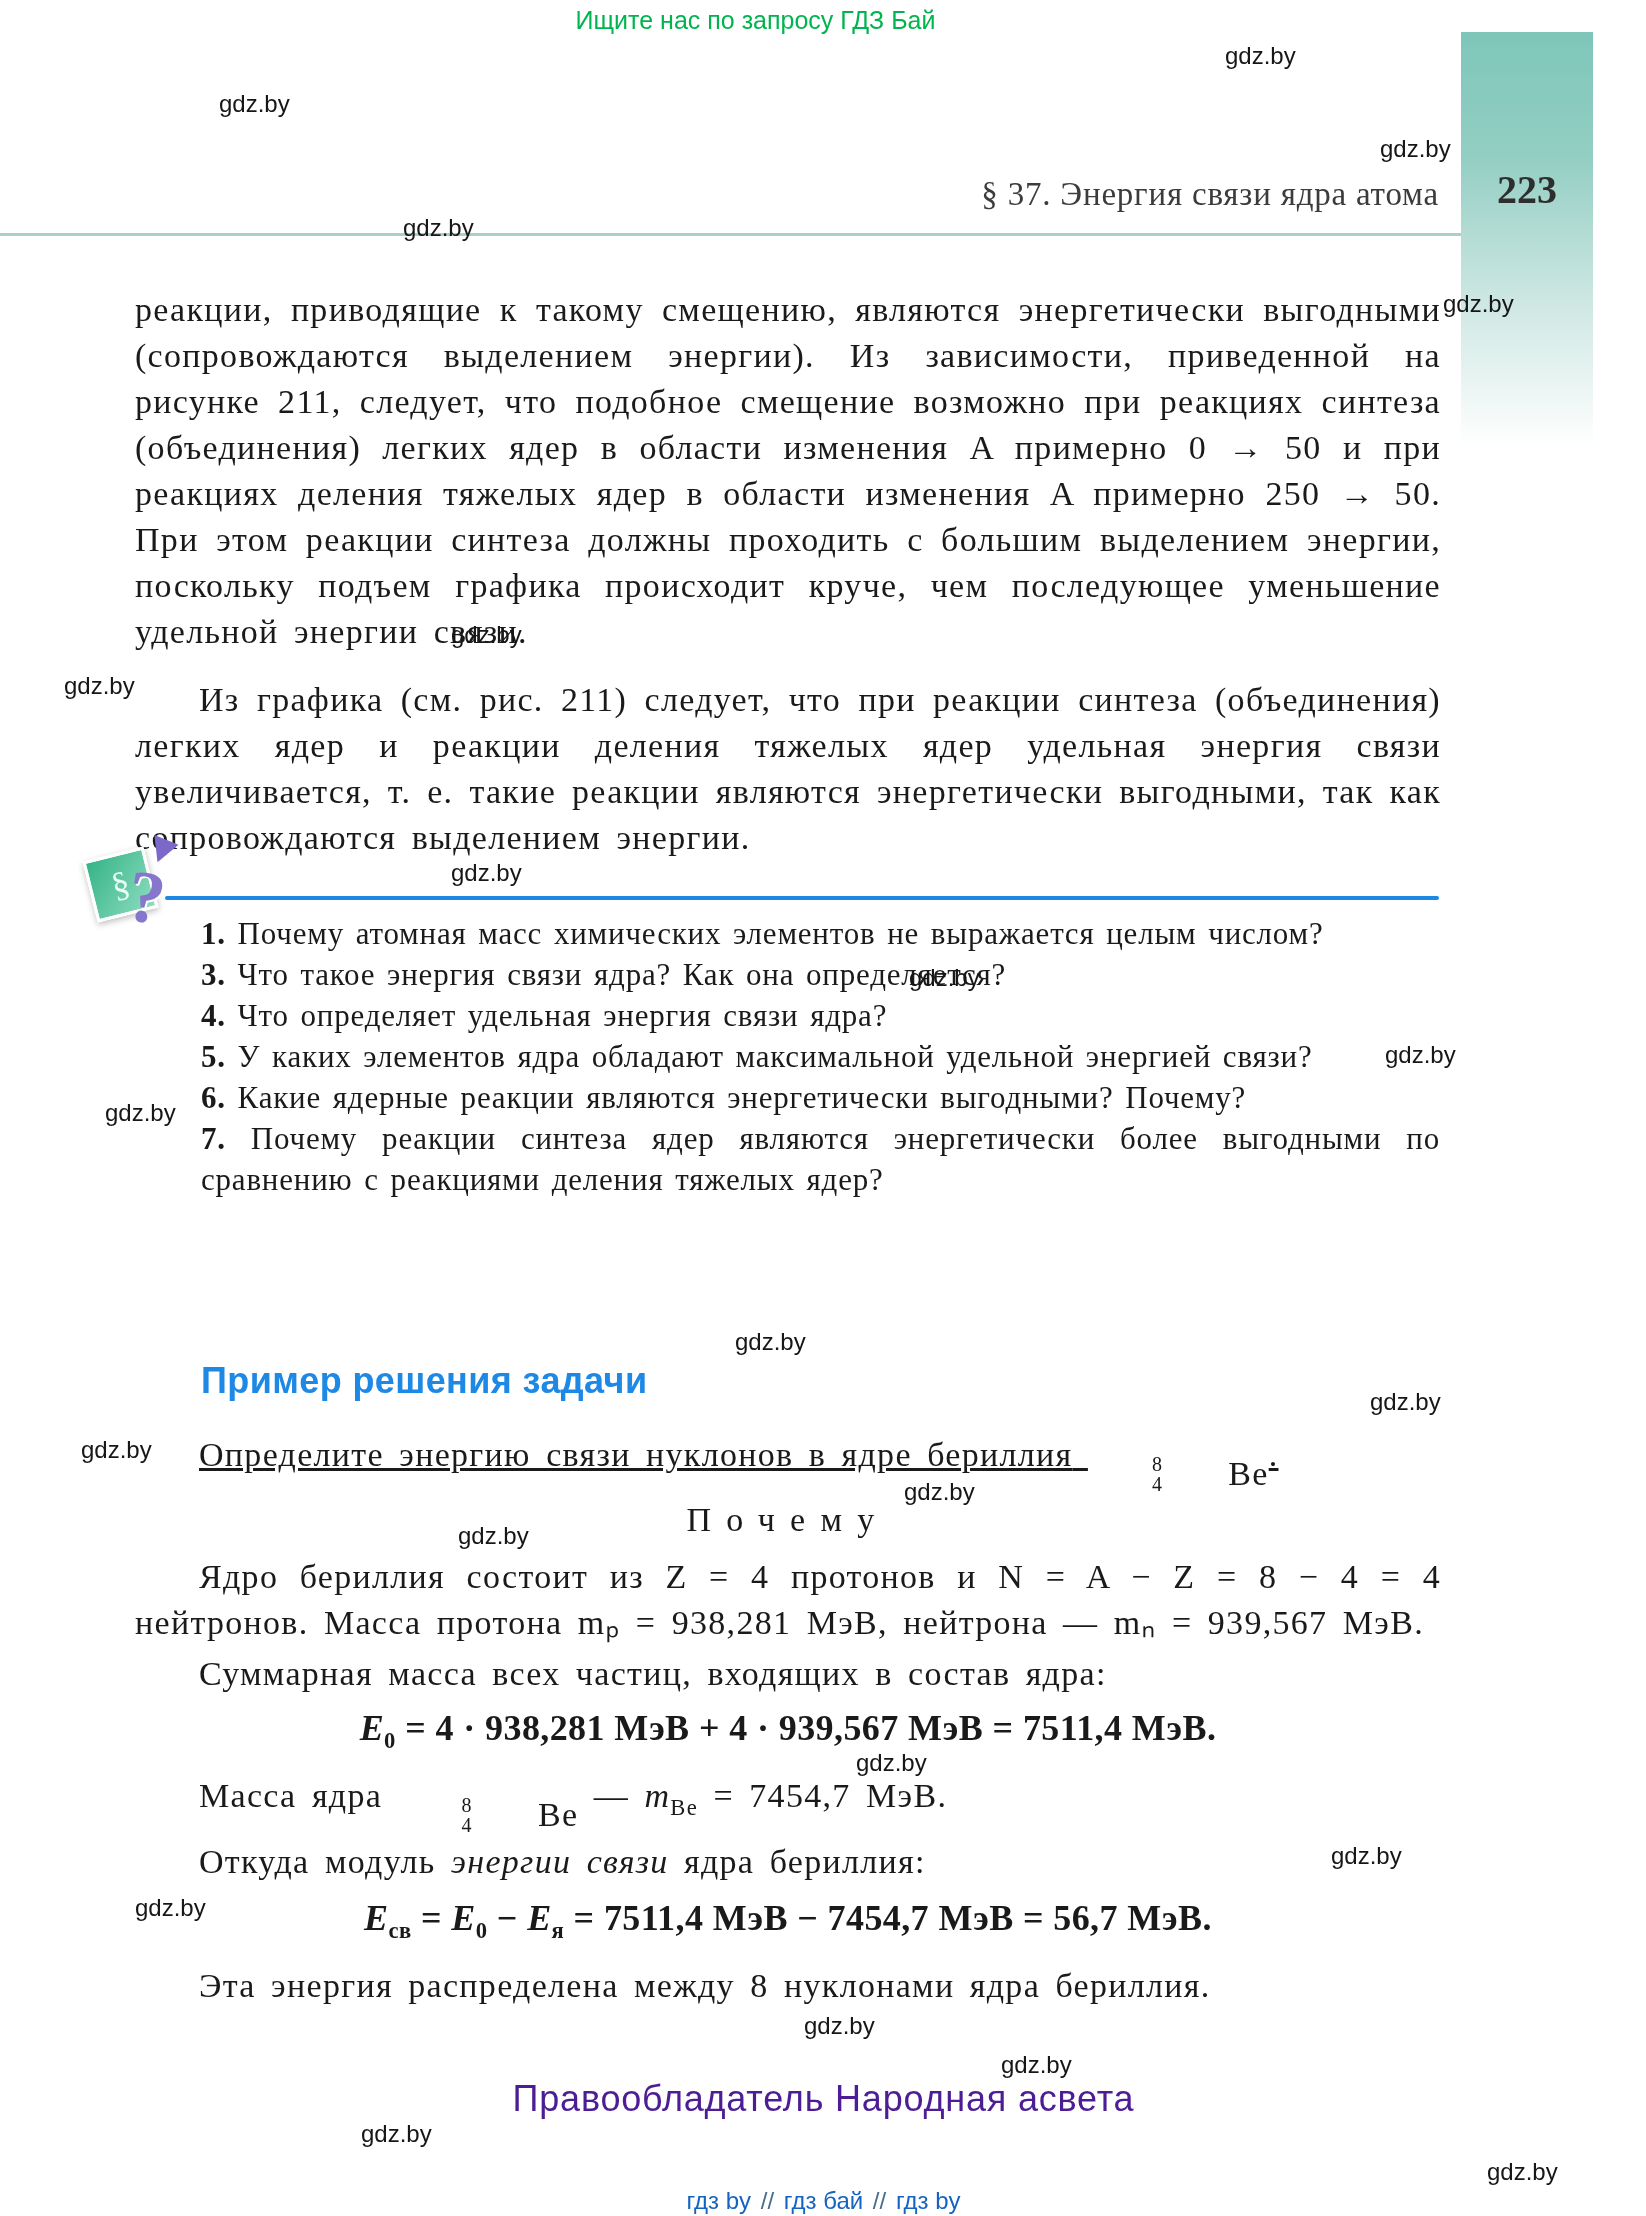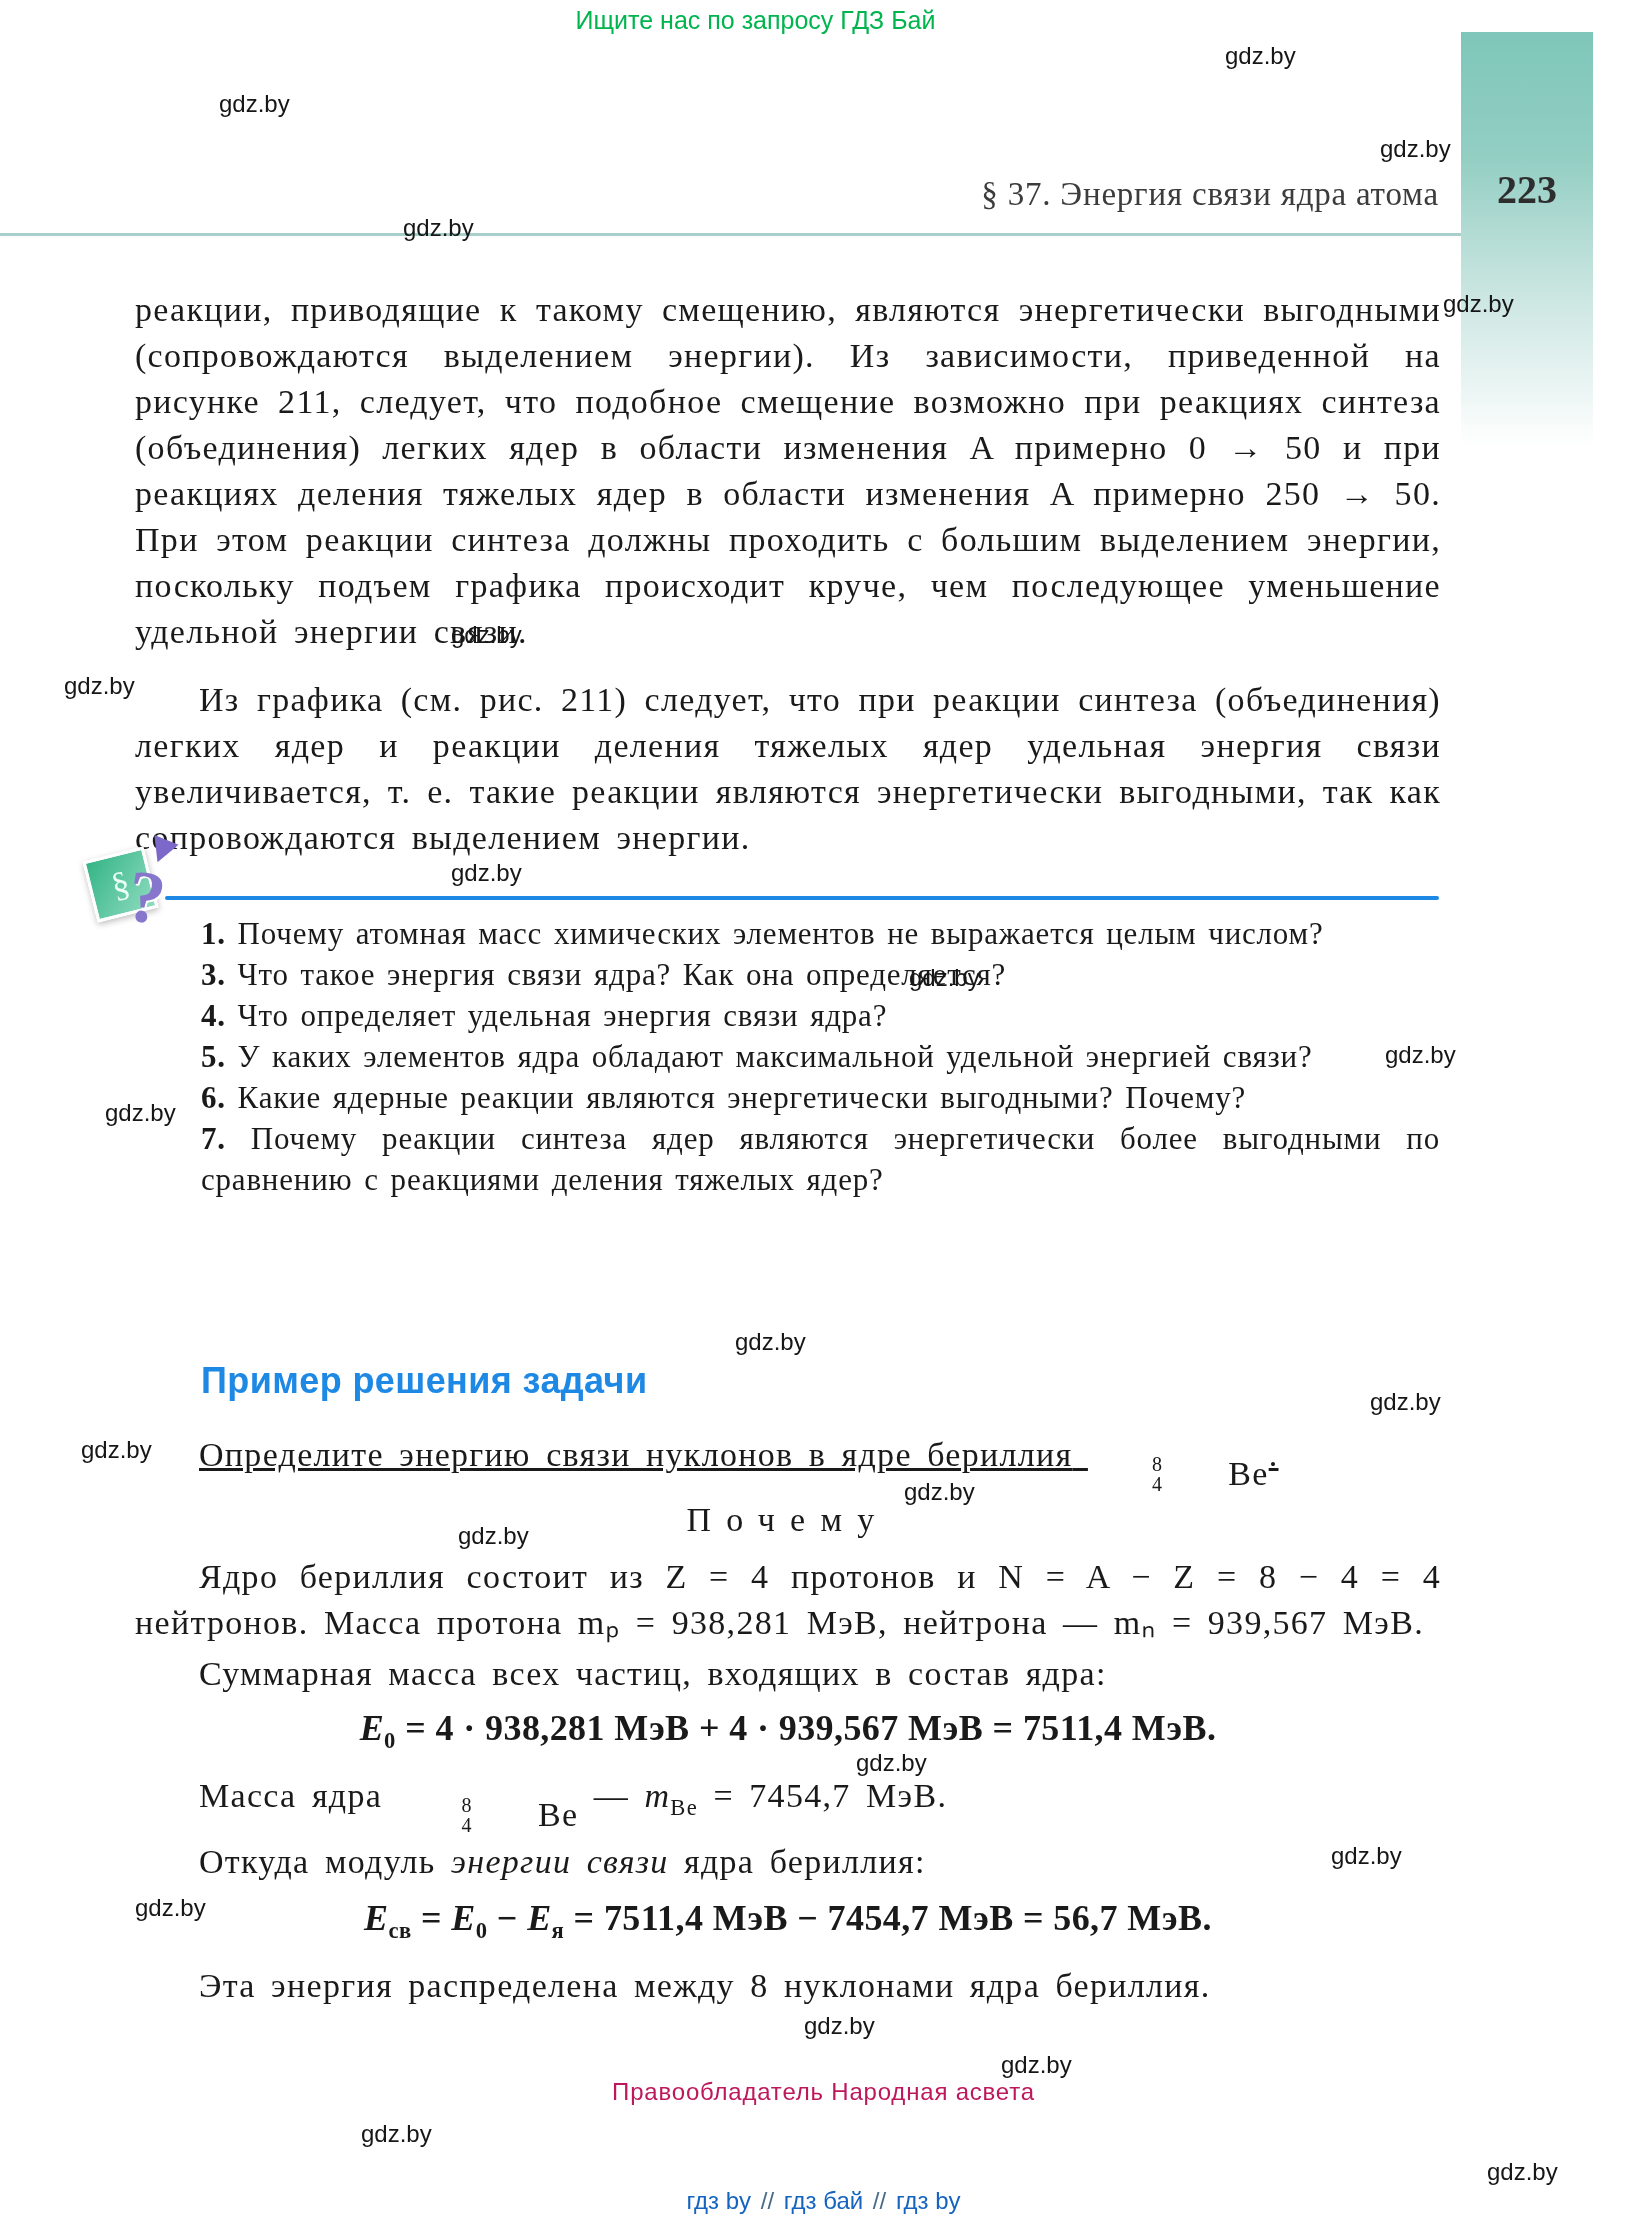--- a/index.html
+++ b/index.html
@@ -87,21 +87,21 @@
   #formula1 { top:1707px; }
   #formula2 { top:1897px; }
   .formula i, .var { font-style:italic; }
   .formula sub, .para sub { font-size:22.6px; }
 
   .nuclide { display:inline-flex; align-items:center; vertical-align:-4.8px; }
   .nuclide .nums { display:inline-flex; flex-direction:column; align-items:center; font-size:20px; line-height:20px; letter-spacing:0; margin-right:2.4px; }
 
   .publisher {
     position:absolute; left:0; top:2078px; width:1647px; text-align:center;
-    font-family:"Liberation Sans", sans-serif; font-size:24px; color:#be185d; letter-spacing:0.8px;
+    font-family:"Liberation Sans", sans-serif; font-size:36px; color:#4c1d95; letter-spacing:0.8px;
   }
   .bottom-links {
     position:absolute; left:0; top:2187px; width:1647px; text-align:center;
     font-family:"Liberation Sans", sans-serif; font-size:24px; color:#1565c0;
   }
   .bottom-links a { color:#1565c0; text-decoration:none; cursor:pointer; }
   .bottom-links .sep { color:#4a6b8a; margin:0 9.7px; }
 </style>
 </head>
 <body>

